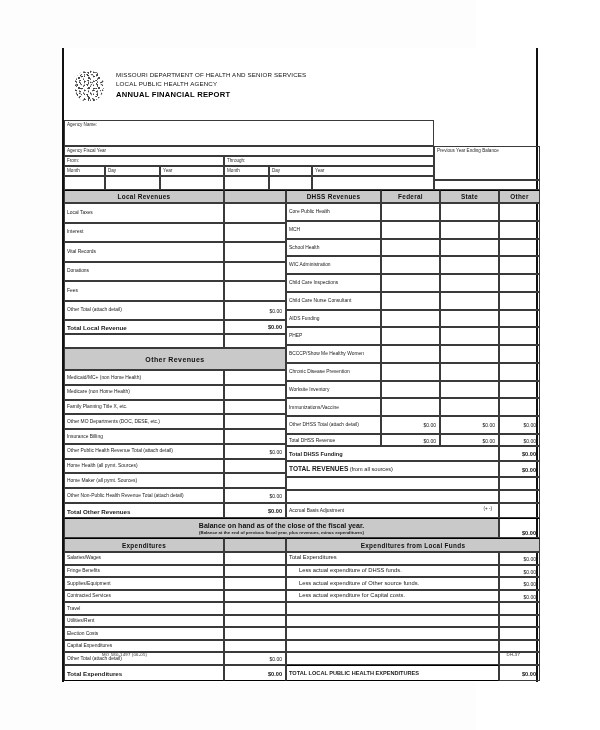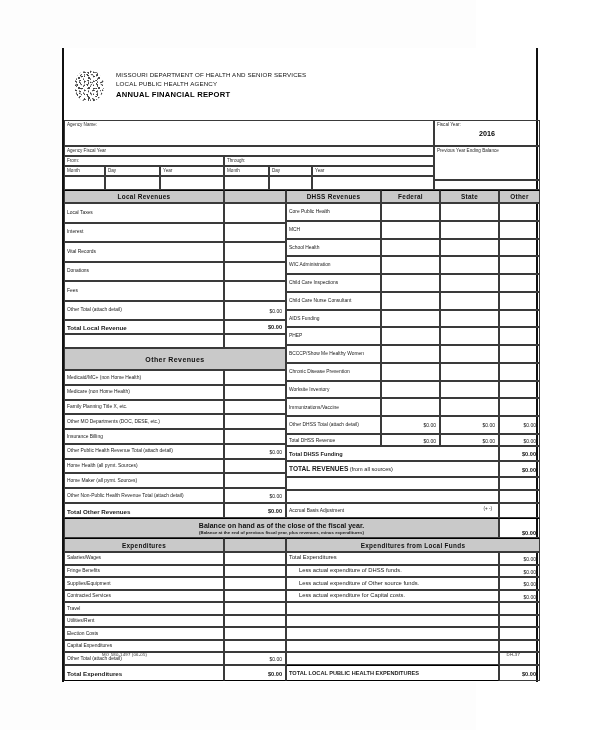--- a/index.html
+++ b/index.html
@@ -90,24 +90,20 @@
         <div class="seal"></div>
         <div class="mh-l1">MISSOURI DEPARTMENT OF HEALTH AND SENIOR SERVICES</div>
         <div class="mh-l2">LOCAL PUBLIC HEALTH AGENCY</div>
         <div class="mh-l3">ANNUAL FINANCIAL REPORT</div>
       </div>
 
       <div class="cell" style="left:0;top:72px;width:370px;height:26px;">
         <div class="tinyhdr">Agency Name:</div>
         <div class="lbl"></div>
       </div>
-      <div class="cell" style="left:370px;top:72px;width:106px;height:26px;">
-        <div class="tinyhdr">Fiscal Year:</div>
-        <div class="fy-val" style="margin-top:2px;">2016</div>
-      </div>
 
       <div class="cell" style="left:0;top:98px;width:370px;height:10px;">
         <div class="tinyhdr">Agency Fiscal Year</div>
       </div>
       <div class="cell" style="left:370px;top:98px;width:106px;height:34px;">
         <div class="tinyhdr">Previous Year Ending Balance</div>
         <div class="num"></div>
       </div>
 
       <div class="cell" style="left:0;top:108px;width:160px;height:10px;">

